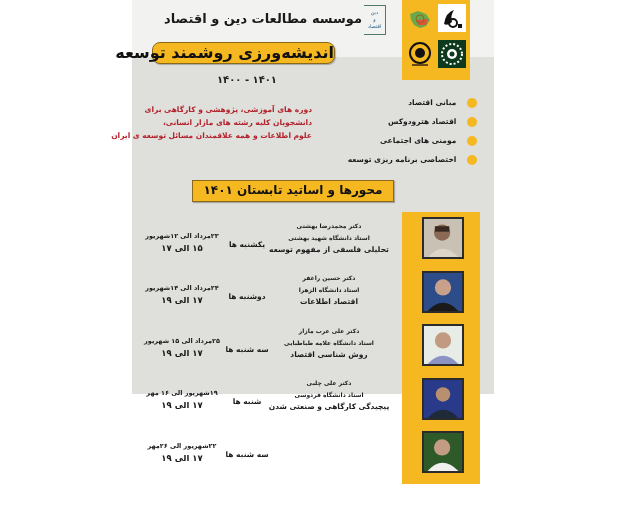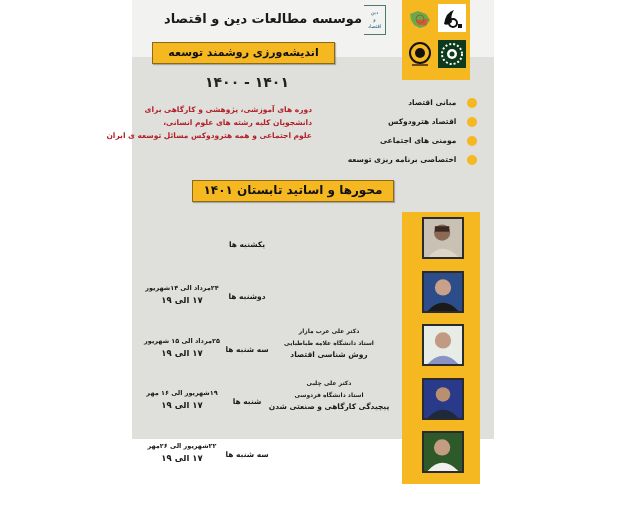--- a/index.html
+++ b/index.html
@@ -1,20 +1,20 @@
 <!DOCTYPE html>
 <html><head>
 <meta charset="utf-8">
 <style>
   * { box-sizing: border-box; margin: 0; padding: 0; }
   html, body { width: 640px; height: 517px; background: #ffffff; overflow: hidden; }
   body { font-family: "DejaVu Sans", sans-serif; position: relative; }
 
   .poster {
-    position: absolute; left: 132px; top: 0; width: 362px; height: 439px;
+    position: absolute; left: 132px; top: 0; width: 362px; height: 394px;
     background: #dfdfdc;
   }
   .poster-top {
     position: absolute; left: 0; top: 0; width: 362px; height: 57px;
     background: #f2f2f0;
   }
 
   
   .org-title {
     position: absolute; left: 40px; top: 11px; width: 190px;
@@ -36,26 +36,26 @@
   .logo.l2 { left: 36px; top: 4px; background:#fff; }
   .logo.l3 { left: 4px; top: 40px; }
   .logo.l4 { left: 36px; top: 40px; background:#0d3a1c; }
 
   .banner {
     position: absolute; background: #f6b820; border: 1.5px solid #8a6a1a;
     box-shadow: 1px 1px 1px rgba(0,0,0,0.25);
     font-weight: bold; color: #111; text-align: center; direction: rtl;
     white-space: nowrap;
   }
-  .banner.main { left: 20px; top: 42px; width: 183px; height: 22px; font-size: 11px; line-height: 19px; }
+  .banner.main { left: 20px; top: 42px; width: 183px; height: 22px; font-size: 16px; line-height: 19px; border-radius: 8px; }
   .banner.sub { left: 60px; top: 180px; width: 202px; height: 22px; font-size: 12px; line-height: 19px; }
 
   .years {
     position: absolute; left: 70px; top: 74px; width: 90px; text-align: center;
-    font-size: 14px; font-weight: bold; color: #222; letter-spacing: 1px; direction: ltr;
+    font-size: 10px; font-weight: bold; color: #222; letter-spacing: 1px; direction: ltr;
   }
 
   .desc {
     position: absolute; left: 0; top: 103px; width: 180px;
     direction: rtl; text-align: right; color: #b3232b; font-weight: bold;
     font-size: 7.5px; line-height: 13px;
   }
   .desc p { white-space: nowrap; padding-left: 26px; }
 
   .topics { position: absolute; left: 205px; top: 93px; width: 140px; }
@@ -135,22 +135,22 @@
       <circle cx="14" cy="14" r="2.5" fill="#0d3a1c"></circle>
     </svg>
   </div>
 
   <div class="banner main">اندیشه‌ورزی روشمند توسعه</div>
 
   <div class="years">۱۴۰۰ - ۱۴۰۱</div>
 
   <div class="desc">
     <p>دوره های آموزشی، پژوهشی و کارگاهی برای</p>
-    <p>دانشجویان کلیه رشته های علوم انسانی،</p>
-    <p>علوم اجتماعی و همه هترودوکس مسائل توسعه ی ایران</p>
+    <p>دانشجویان کلیه رشته های مازار انسانی،</p>
+    <p>علوم اطلاعات و همه علاقمندان مسائل توسعه ی ایران</p>
   </div>
 
   <div class="topics">
     <div class="topic">
       <span class="bullet"></span>
       <span class="label">مبانی اقتصاد</span>
     </div>
     <div class="topic">
       <span class="bullet"></span>
       <span class="label">اقتصاد هترودوکس</span>
@@ -190,24 +190,38 @@
       <path d="M4 42 Q21 24 38 42 Z" fill="#1e2a3a"></path>
     </svg>
     <svg class="photo" style="top:219px" viewBox="0 0 42 42">
       <rect width="42" height="42" fill="#2e5a2a"></rect>
       <circle cx="20" cy="16" r="9" fill="#c49c84"></circle>
       <path d="M4 42 Q20 24 38 42 Z" fill="#f0f0ee"></path>
     </svg>
   </div>
 
   <div class="course" style="top:220px">
+    <div class="prof">
+      <div>دکتر محمدرضا بهشتی</div>
+      <div>استاد دانشگاه شهید بهشتی</div>
+      <div class="title">تحلیلی فلسفی از مفهوم توسعه</div>
+    </div>
     <div class="day">یکشنبه ها</div>
+    <div class="dates">
+      <div>۲۳مرداد الی ۱۲شهریور</div>
+      <div class="hours">۱۵ الی ۱۷</div>
+    </div>
   </div>
 
   <div class="course" style="top:272px">
+    <div class="prof">
+      <div>دکتر حسین راغفر</div>
+      <div>استاد دانشگاه الزهرا</div>
+      <div class="title">اقتصاد اطلاعات</div>
+    </div>
     <div class="day">دوشنبه ها</div>
     <div class="dates">
       <div>۲۴مرداد الی ۱۴شهریور</div>
       <div class="hours">۱۷ الی ۱۹</div>
     </div>
   </div>
 
   <div class="course" style="top:325px">
     <div class="prof">
       <div>دکتر علی عرب مازار</div>

